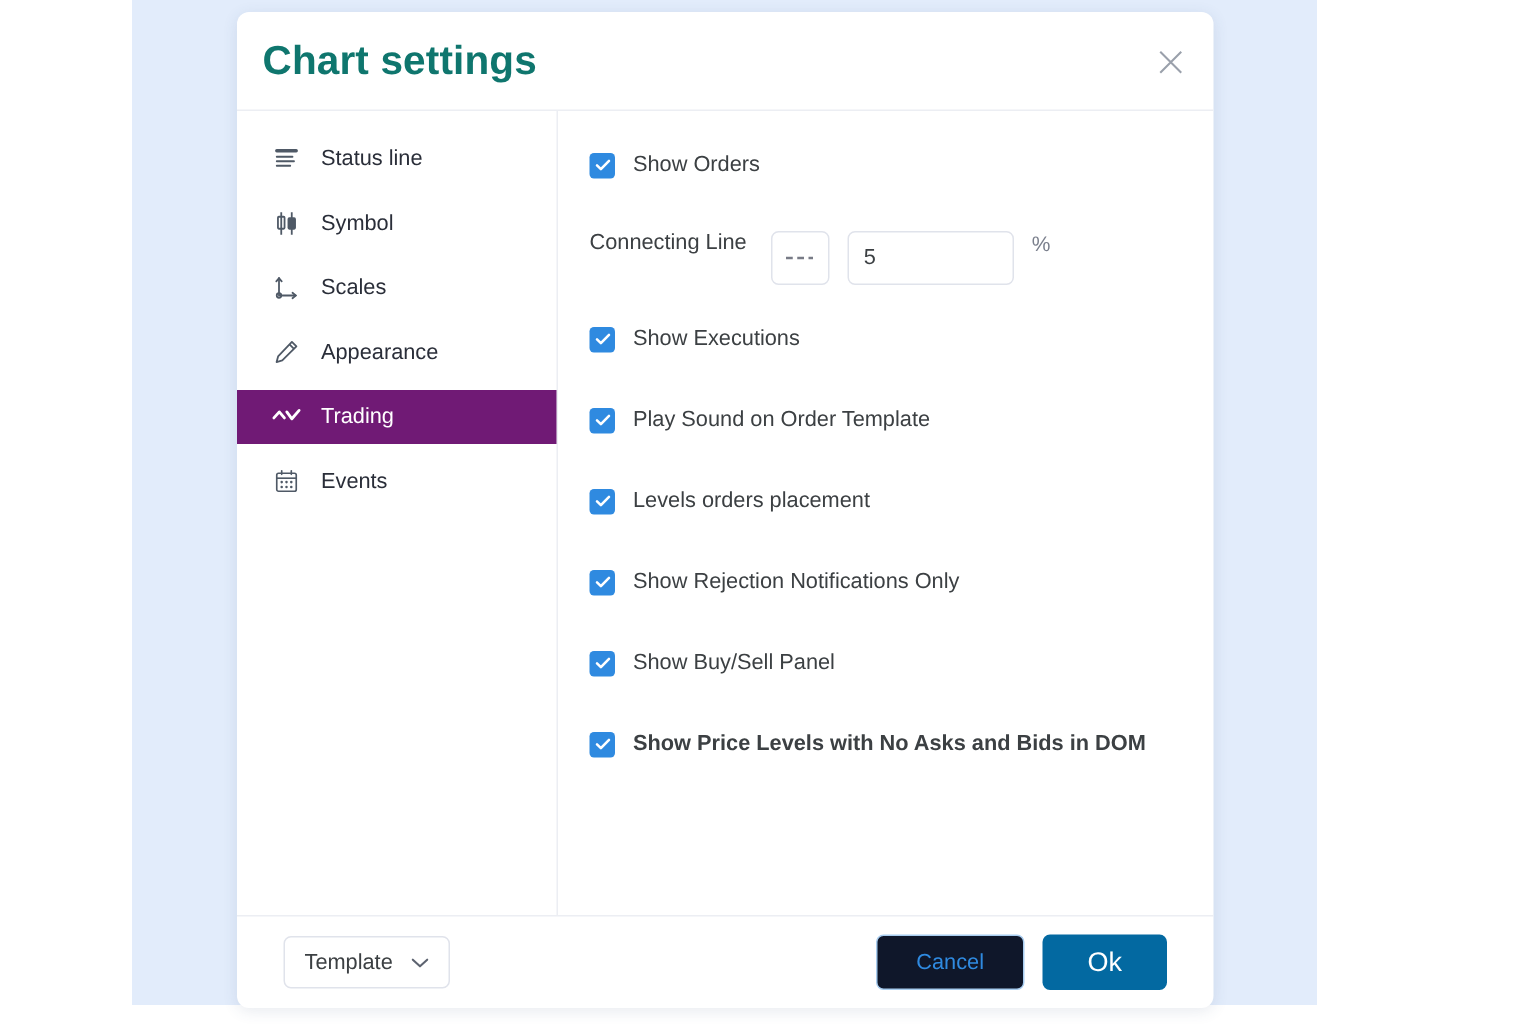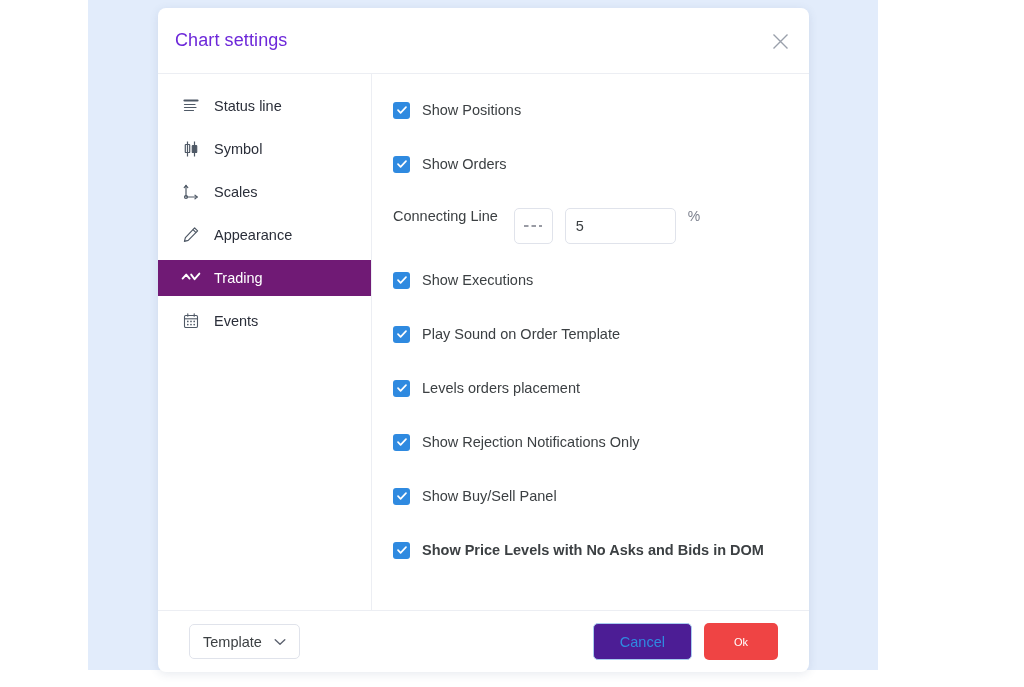--- a/index.html
+++ b/index.html
@@ -48,23 +48,23 @@
   .dialog-header {
     position: relative;
     height: 66px;
     flex: 0 0 66px;
     border-bottom: 1px solid #eceef3;
     display: flex;
     align-items: center;
   }
   .dialog-title {
     margin-left: 17px;
-    font-size: 18px;
-    font-weight: normal;
-    color: #6d28d9;
+    font-size: 27px;
+    font-weight: bold;
+    color: #0f766e;
     letter-spacing: 0.1px;
   }
   .close-btn {
     position: absolute;
     right: 14px;
     top: 18px;
     width: 30px;
     height: 30px;
     display: flex;
     align-items: center;
@@ -215,35 +215,35 @@
     color: #3c4043;
     font-family: "Liberation Sans", sans-serif;
   }
   .template-btn .chev { margin-left: 12px; display: flex; }
   .spacer { flex: 1 1 auto; }
   .btn-cancel {
     height: 37px;
     padding: 0 26px;
     border: 1px solid #a8cdf0;
     border-radius: 5px;
-    background: #4c1d95;
+    background: #0f172a;
     color: #2f8ae0;
     font-size: 14.5px;
     cursor: pointer;
     font-family: "Liberation Sans", sans-serif;
   }
   .btn-ok {
     margin-left: 12px;
     height: 37px;
     padding: 0 30px;
     border: none;
     border-radius: 5px;
-    background: #ef4444;
+    background: #0369a1;
     color: #ffffff;
-    font-size: 11px;
+    font-size: 18px;
     cursor: pointer;
     font-family: "Liberation Sans", sans-serif;
   }
 </style>
 </head>
 <body>
 
 <div class="page">
   <div class="backdrop"></div>
 
@@ -346,28 +346,20 @@
                   <circle cx="12.2" cy="12.6" r="0.85"></circle>
               </g>
             </svg>
           </span>
           <span class="nav-label">Events</span>
         </div>
       </div>
 
       <div class="content">
 
-        <div class="check-row">
-          <span class="checkbox">
-            <svg width="12" height="12" viewBox="0 0 12 12">
-                <path d="M2 6.2 L4.6 8.8 L10 3.2" stroke="#fff" stroke-width="1.7" fill="none" stroke-linecap="round" stroke-linejoin="round"></path>
-              </svg>
-          </span>
-          <span class="check-label">Show Positions</span>
-        </div>
 
         <div class="check-row">
           <span class="checkbox">
             <svg width="12" height="12" viewBox="0 0 12 12">
                 <path d="M2 6.2 L4.6 8.8 L10 3.2" stroke="#fff" stroke-width="1.7" fill="none" stroke-linecap="round" stroke-linejoin="round"></path>
               </svg>
           </span>
           <span class="check-label">Show Orders</span>
         </div>
 

